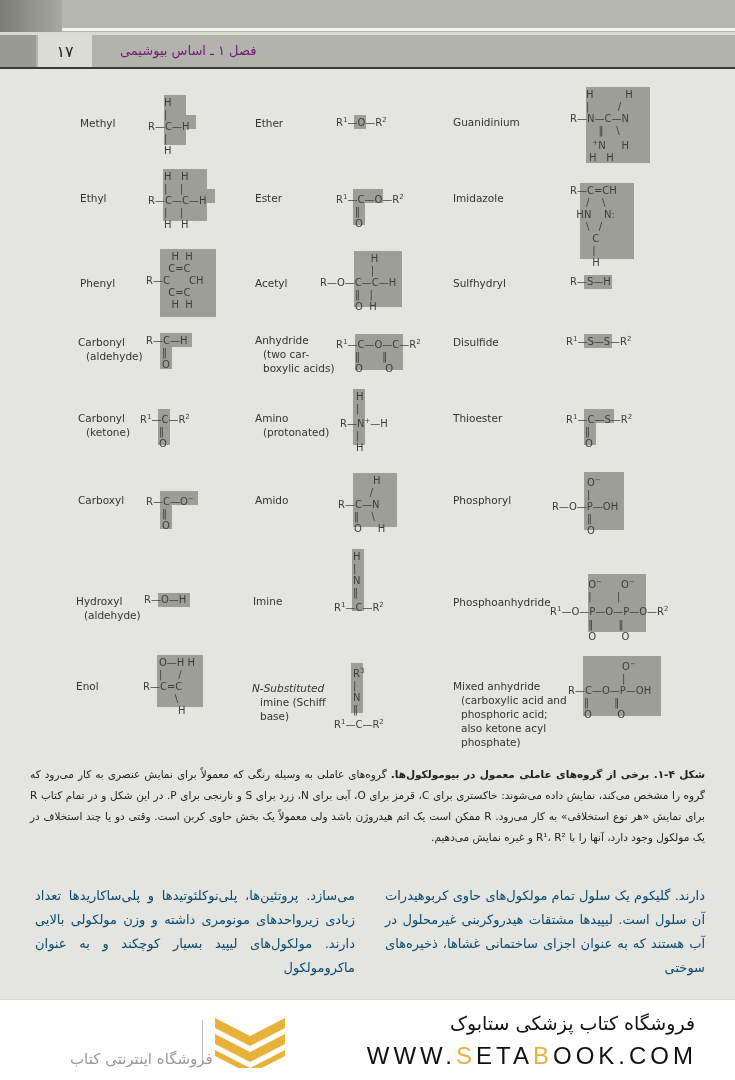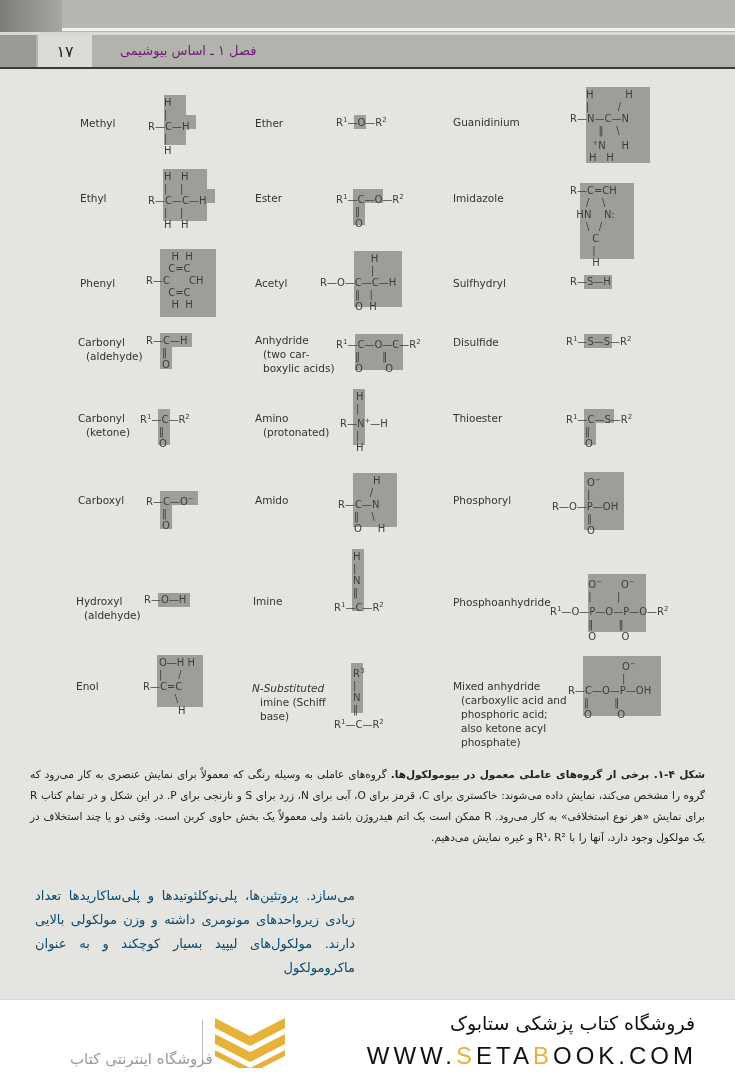--- a/index.html
+++ b/index.html
@@ -158,20 +158,21 @@
 
     <div class="hl" style="left:583px;top:587px;width:78px;height:60px"></div>
     <div class="mol" style="left:568px;top:589px;line-height:12px">&nbsp;&nbsp;&nbsp;&nbsp;&nbsp;&nbsp;&nbsp;&nbsp;&nbsp;&nbsp;&nbsp;&nbsp;&nbsp;&nbsp;&nbsp;&nbsp;&nbsp;O<sup>−</sup><br>&nbsp;&nbsp;&nbsp;&nbsp;&nbsp;&nbsp;&nbsp;&nbsp;&nbsp;&nbsp;&nbsp;&nbsp;&nbsp;&nbsp;&nbsp;&nbsp;&nbsp;|<br>R—C—O—P—OH<br>&nbsp;&nbsp;&nbsp;&nbsp;&nbsp;‖&nbsp;&nbsp;&nbsp;&nbsp;&nbsp;&nbsp;&nbsp;&nbsp;‖<br>&nbsp;&nbsp;&nbsp;&nbsp;&nbsp;O&nbsp;&nbsp;&nbsp;&nbsp;&nbsp;&nbsp;&nbsp;&nbsp;O</div>
   </div>
 
   <div class="caption">
     <b>شکل ۴-۱. برخی از گروه‌های عاملی معمول در بیومولکول‌ها.</b>
     <span>گروه‌های عاملی به وسیله رنگی که معمولاً برای نمایش عنصری به کار می‌رود که گروه را مشخص می‌کند، نمایش داده می‌شوند: خاکستری برای C، قرمز برای O، آبی برای N، زرد برای S و نارنجی برای P. در این شکل و در تمام کتاب R برای نمایش «هر نوع استخلافی» به کار می‌رود. R ممکن است یک اتم هیدروژن باشد ولی معمولاً یک بخش حاوی کربن است. وقتی دو یا چند استخلاف در یک مولکول وجود دارد، آنها را با R¹، R² و غیره نمایش می‌دهیم.</span>
   </div>
 
+  <div class="body-text col-right">دارند. گلیکوم یک سلول تمام مولکول‌های حاوی کربوهیدرات آن سلول است. لیپیدها مشتقات هیدروکربنی غیرمحلول در آب هستند که به عنوان اجزای ساختمانی غشاها، ذخیره‌های سوختی</div>
   <div class="body-text col-left">می‌سازد. پروتئین‌ها، پلی‌نوکلئوتیدها و پلی‌ساکاریدها تعداد زیادی زیرواحدهای مونومری داشته و وزن مولکولی بالایی دارند. مولکول‌های لیپید بسیار کوچکند و به عنوان ماکرومولکول</div>
 </div>
 
 <div class="footer">
   <div class="shop-title">فروشگاه کتاب پزشکی ستابوک</div>
   <div class="url">
     <span>WWW.</span><span class="y">S</span><span>ETA</span><span class="y">B</span><span>OOK.COM</span>
   </div>
   <svg class="logo-chev" viewBox="0 0 70 50">
     <polygon points="0,0 35,18 70,0 70,10 35,28 0,10" fill="#e8b23a"></polygon>

